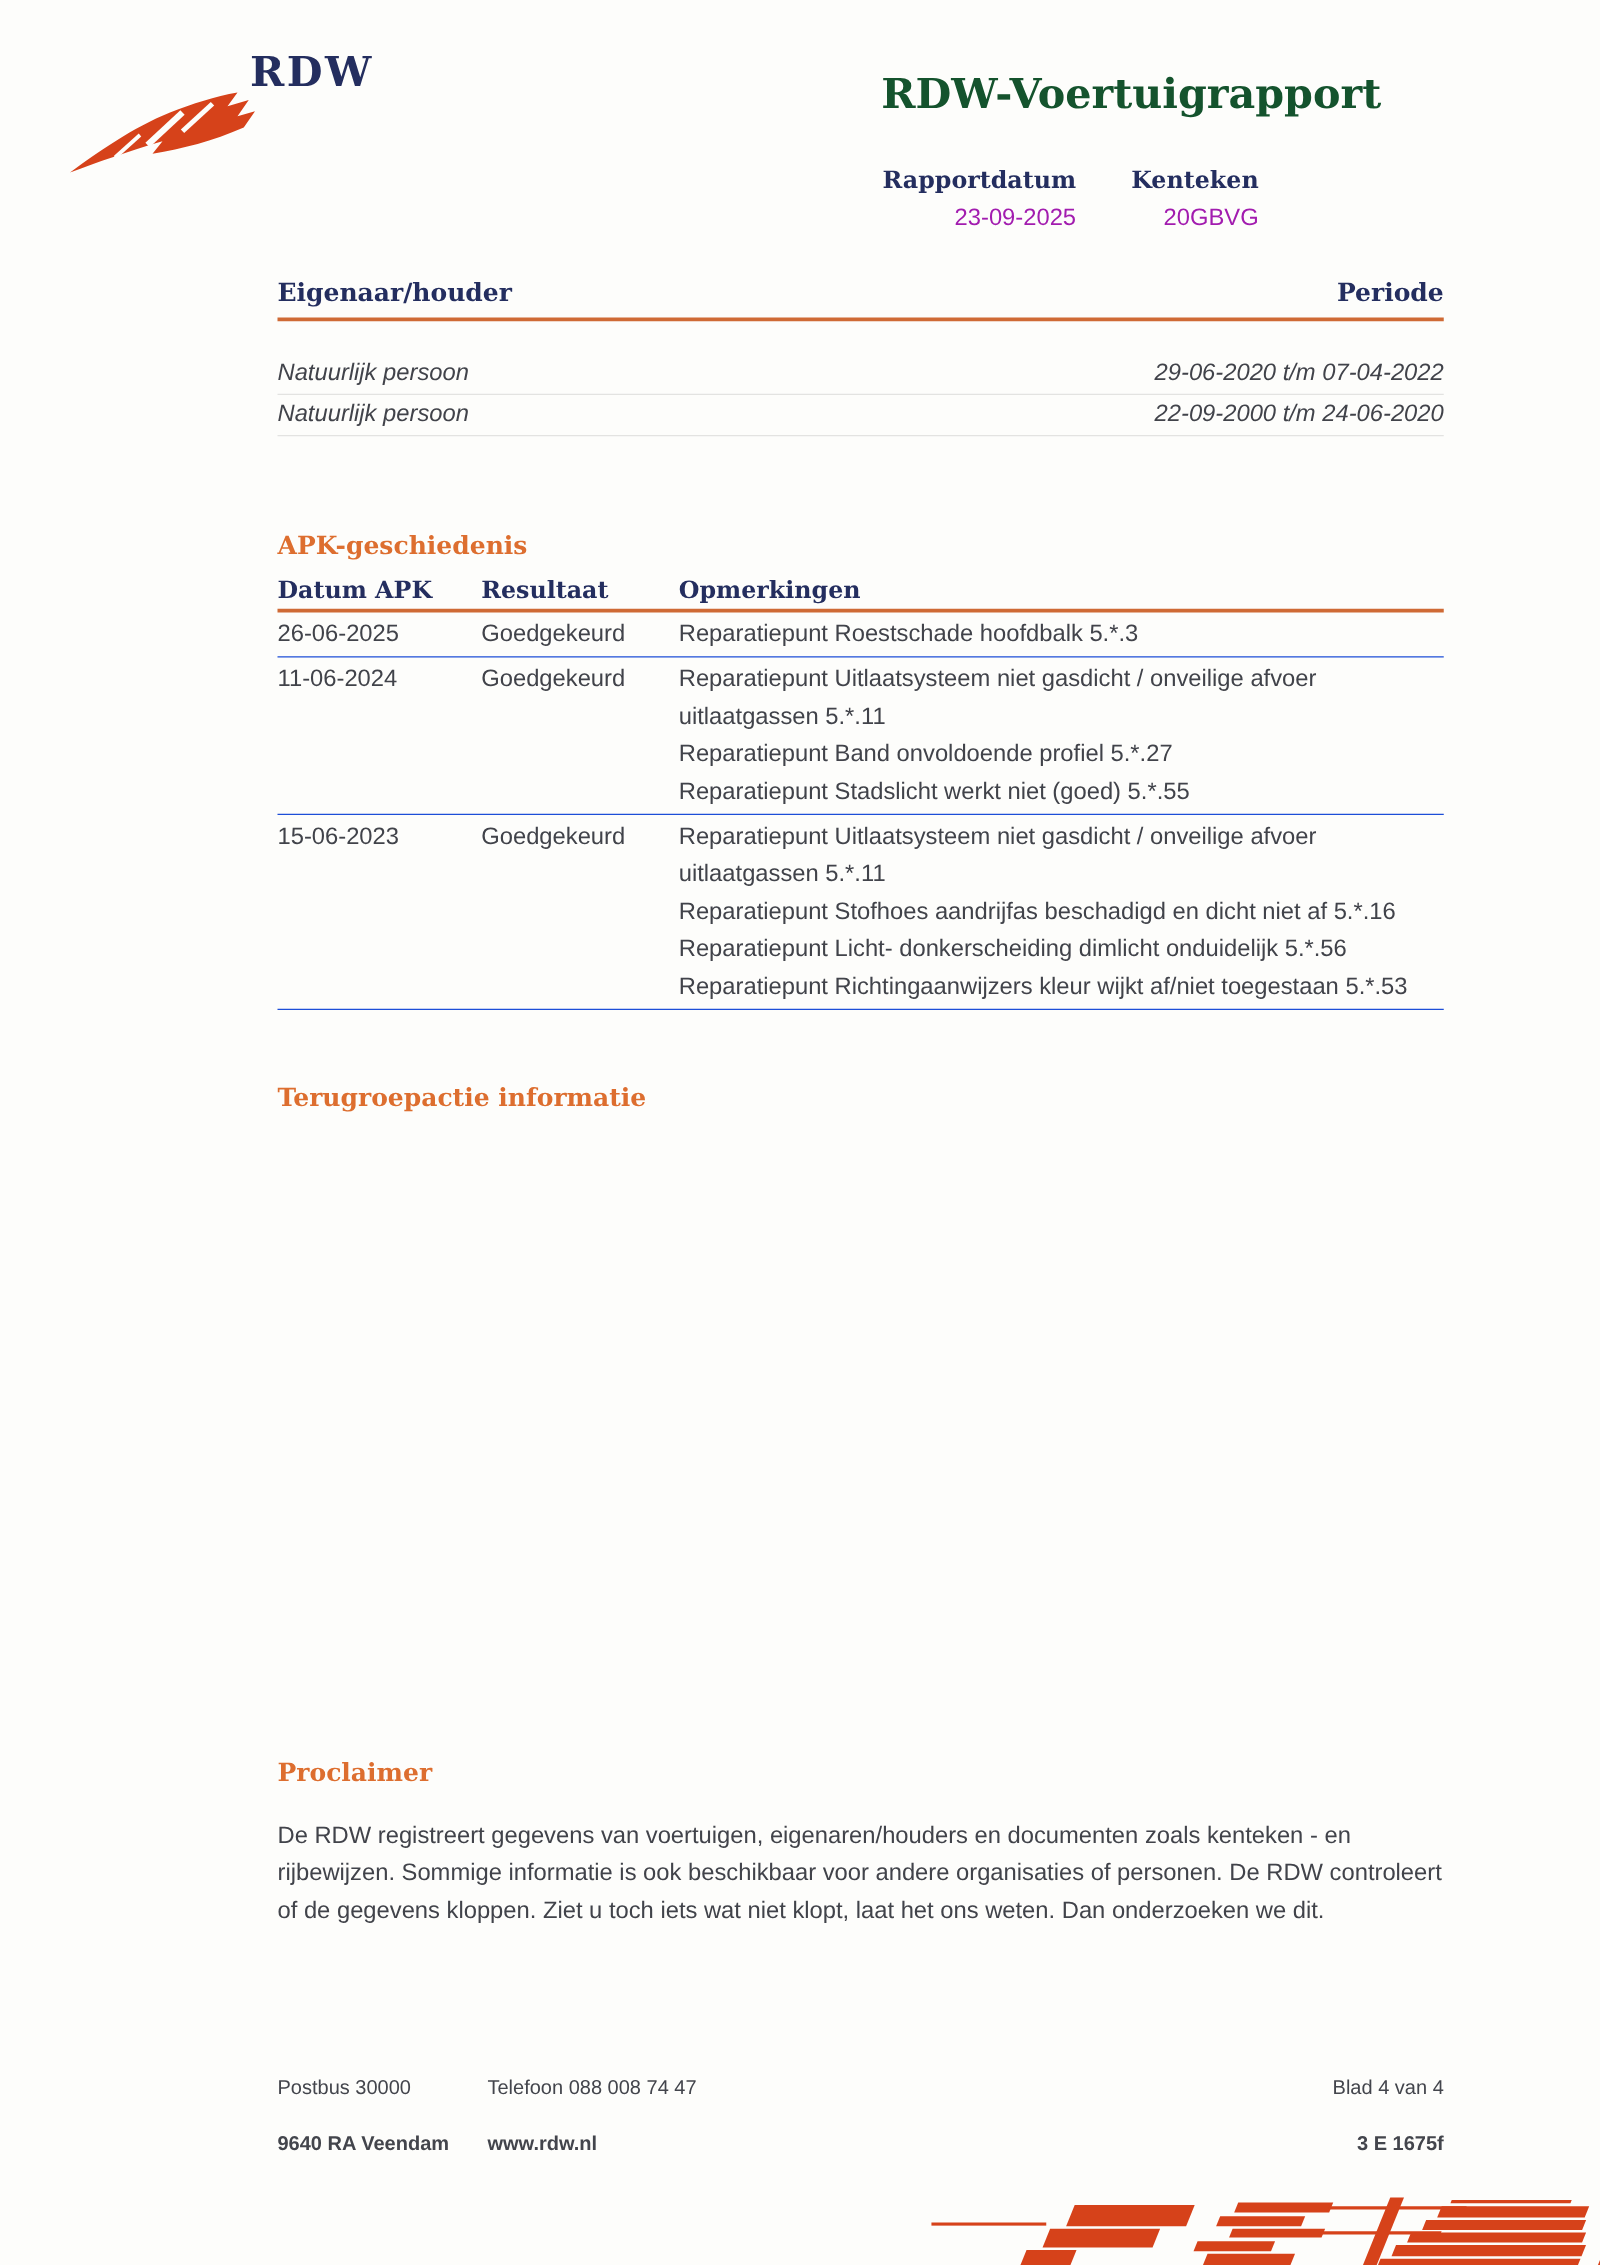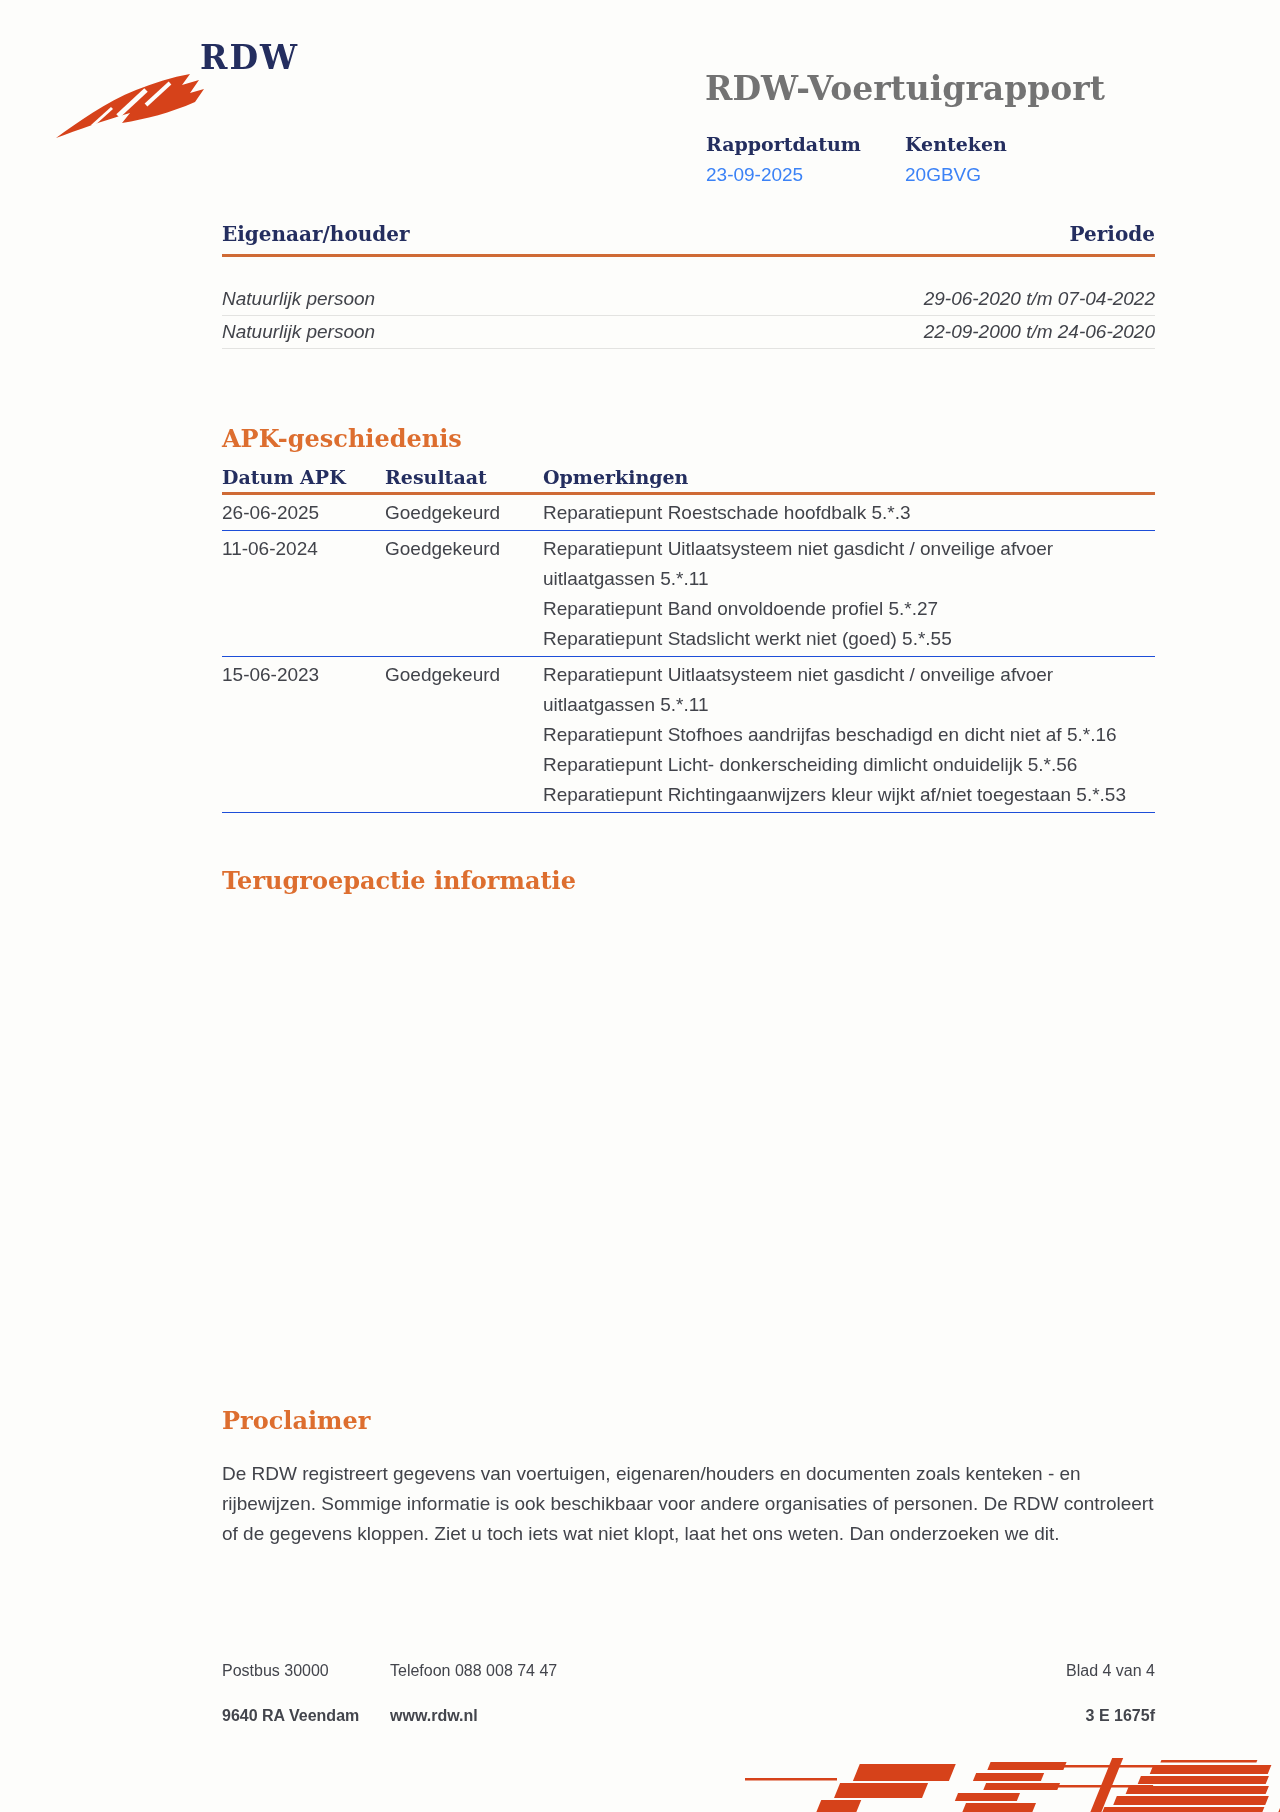--- a/index.html
+++ b/index.html
@@ -17,33 +17,33 @@
   .wordmark{
     position:absolute;left:200px;top:38px;
     font-family:"DejaVu Serif", serif;
     font-weight:bold;font-size:33px;letter-spacing:2px;
     color:#242e5f;
   }
   .report-title{
     position:absolute;left:705px;top:55px;
     font-family:"DejaVu Serif", serif;
     font-weight:bold;font-size:33px;
-    color:#737373;white-space:nowrap;margin-top:14px;
+    color:#14532d;white-space:nowrap;
   }
   .meta{position:absolute;top:133px;}
   .meta-rapportdatum{left:706px;}
   .meta-kenteken{left:905px;}
   .meta-label{
     font-family:"DejaVu Serif", serif;
     font-weight:bold;font-size:19px;color:#242e5f;
   }
-  .meta-value{margin-top:9px;font-size:19px;color:#3b82f6;}
+  .meta-value{margin-top:9px;font-size:19px;color:#a21caf;text-align:right;}
   
   .slab{font-family:"DejaVu Serif", serif;font-weight:bold;}
-  .orange-heading{font-family:"DejaVu Serif", serif;font-weight:bold;font-size:24px;color:#dd6e2f;}
+  .orange-heading{font-family:"DejaVu Serif", serif;font-weight:bold;font-size:20px;color:#dd6e2f;}
   .navy{color:#242e5f;}
   .rule{height:3px;background:#cf6a35;border:0;margin:0;}
   
   .owner-section{position:absolute;left:222px;top:222px;width:933px;}
   .owner-head{display:flex;justify-content:space-between;align-items:baseline;font-size:20px;line-height:24px;}
   .owner-section .rule{margin-top:8px;}
   .owner-rows{margin-top:26px;font-style:italic;}
   .owner-row{
     display:flex;justify-content:space-between;
     font-size:19px;line-height:19px;

